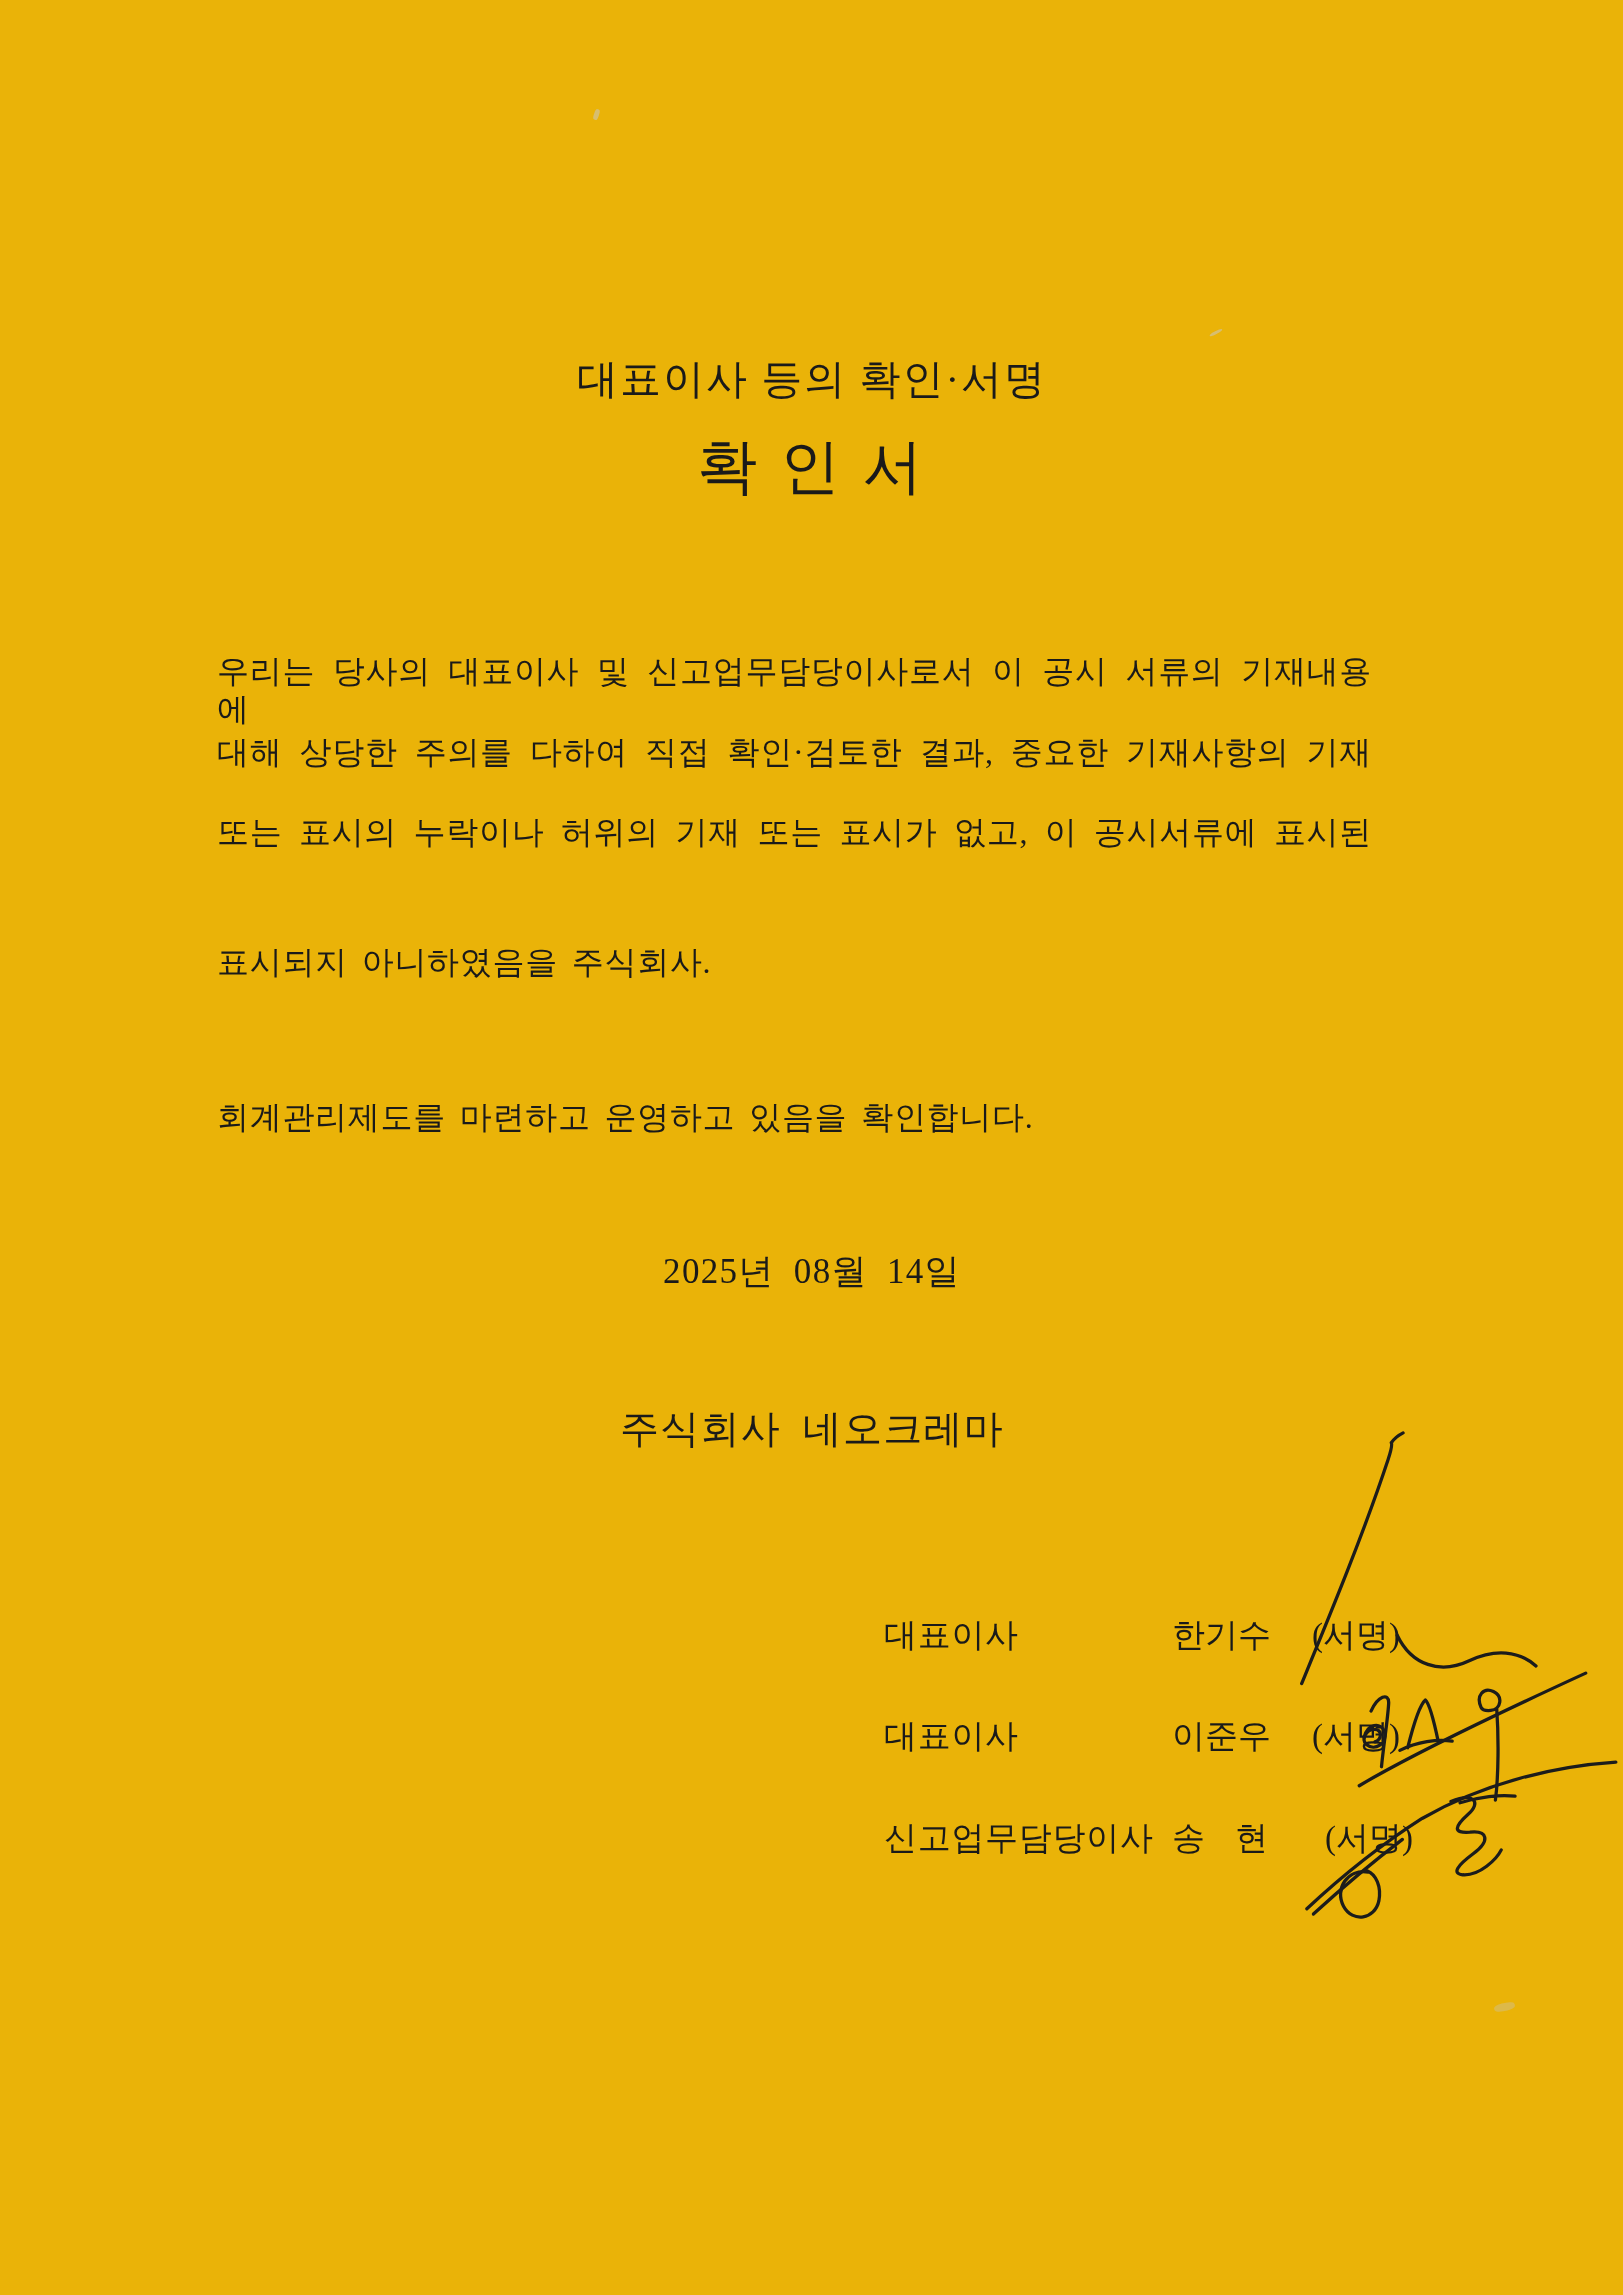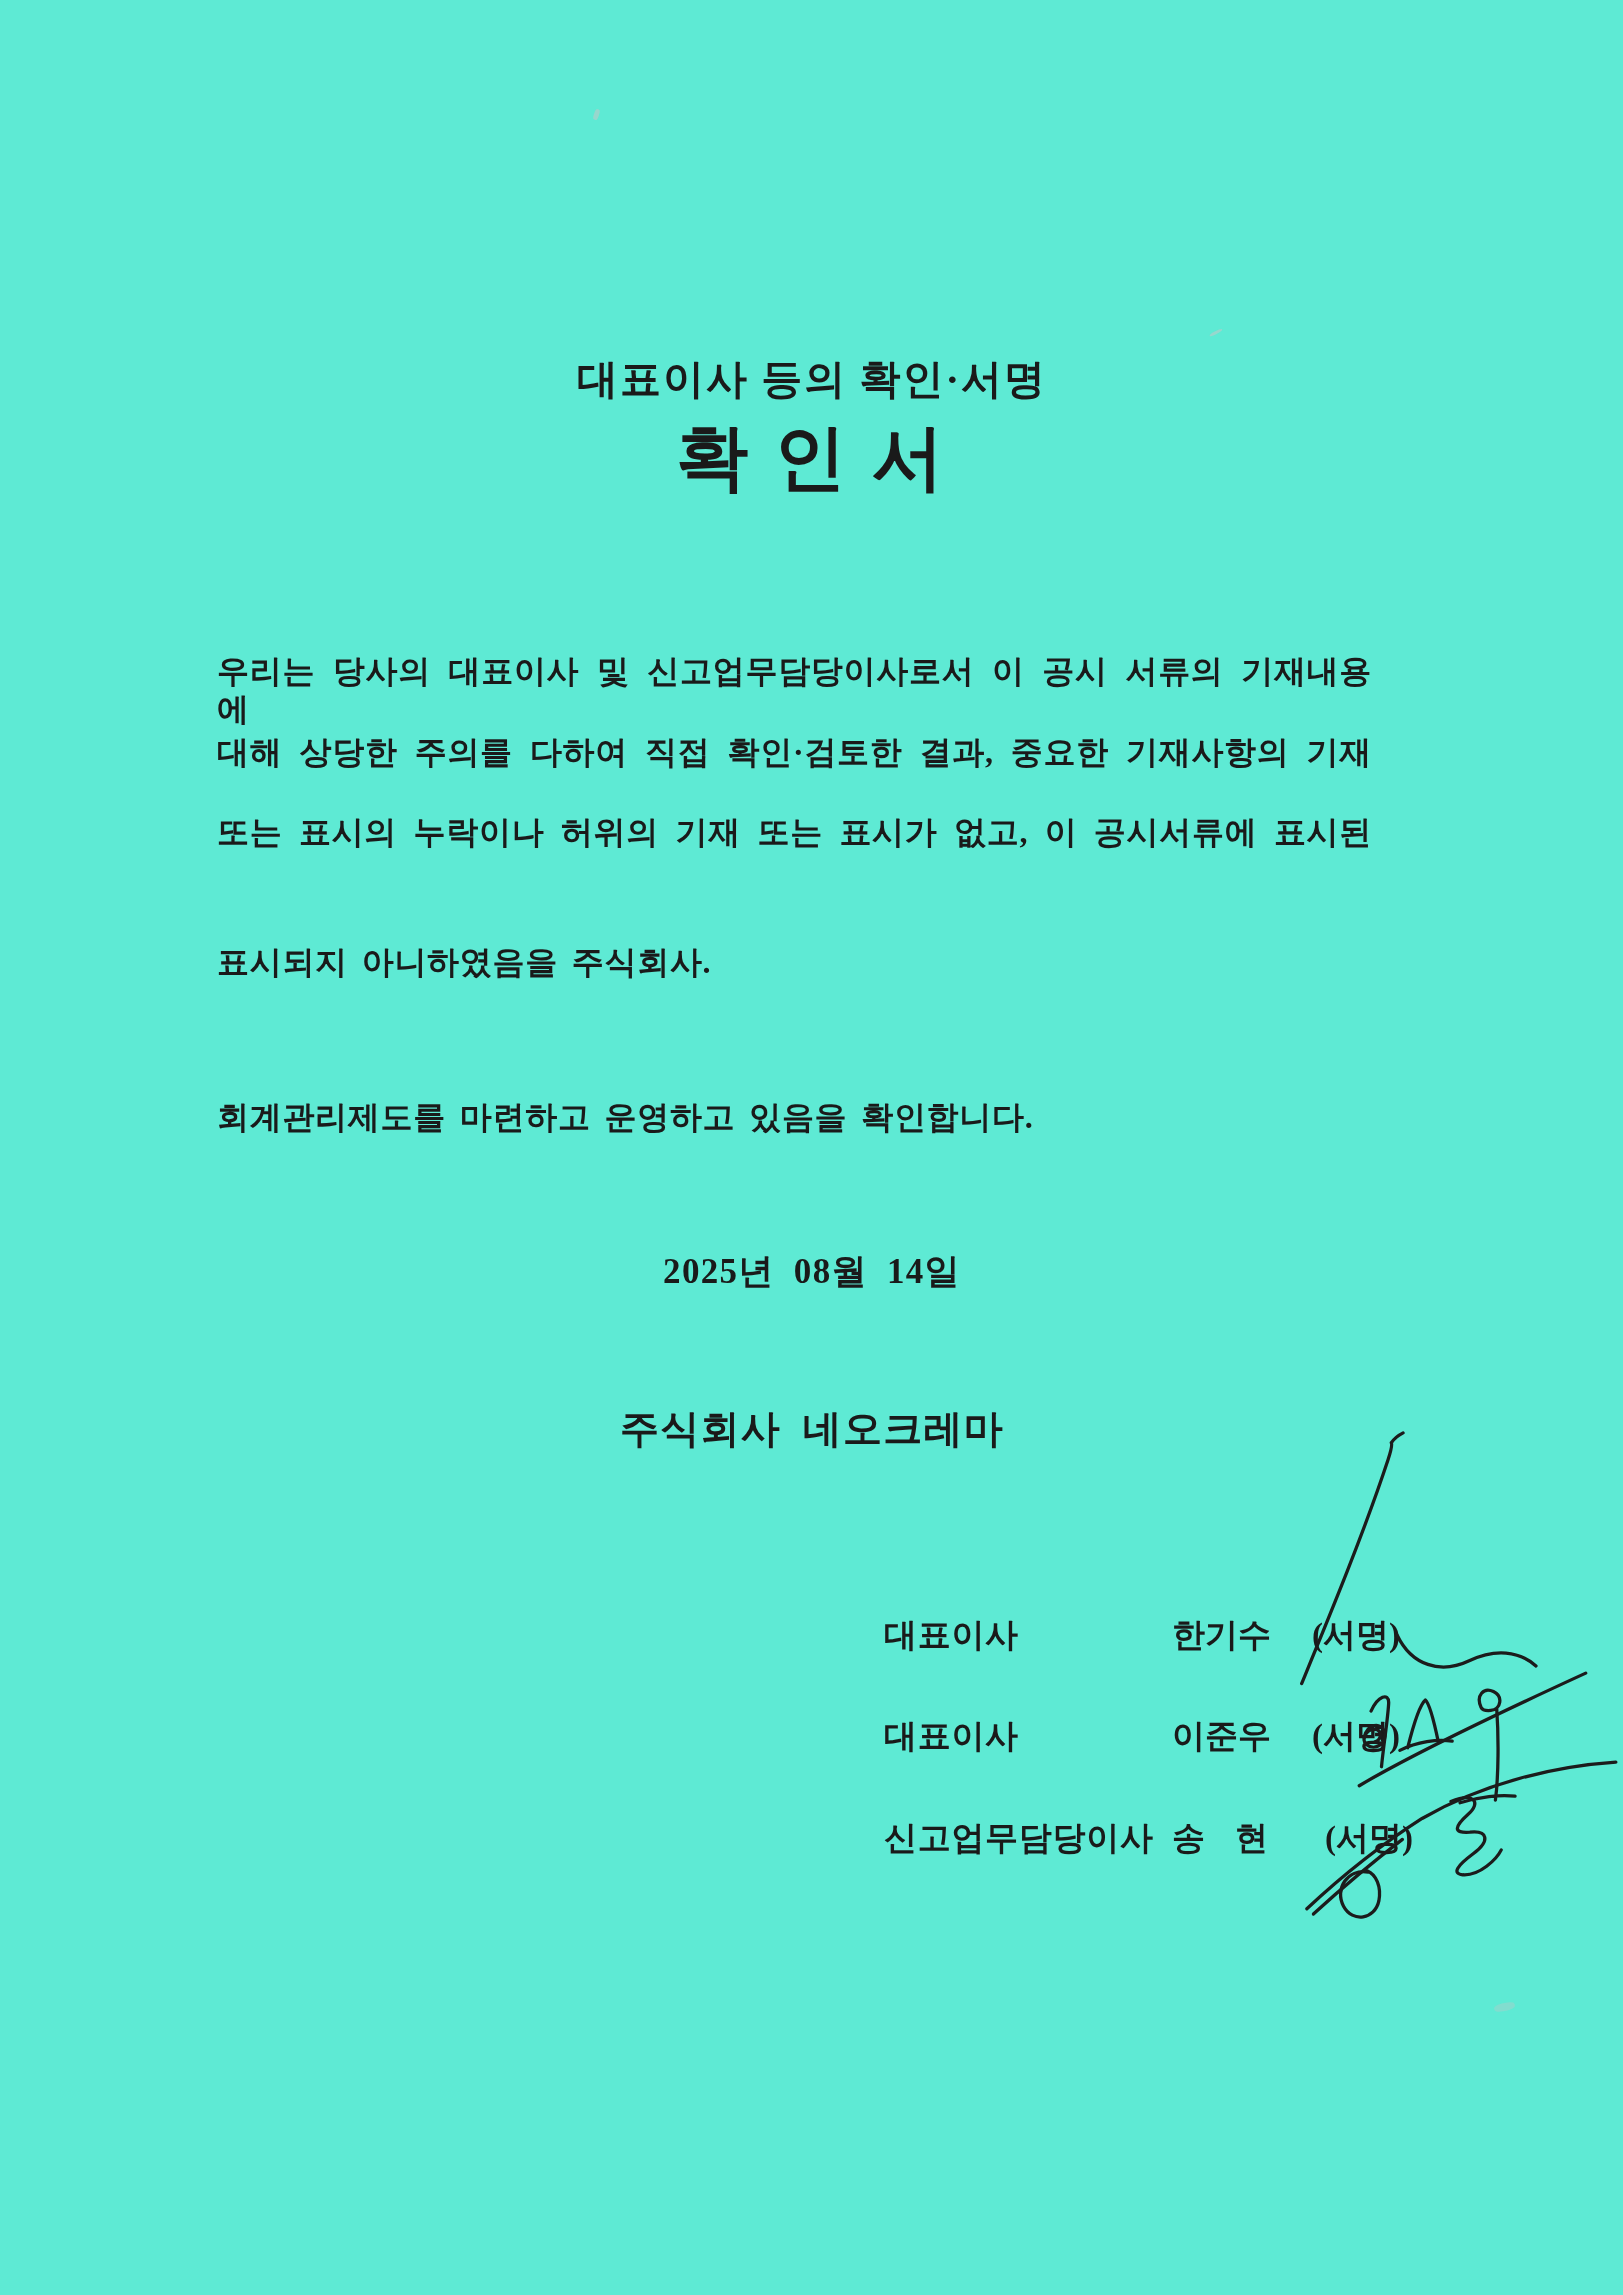--- a/index.html
+++ b/index.html
@@ -1,29 +1,29 @@
 <!DOCTYPE html>
 <html style="font-size:10.5px"><head>
 <meta charset="utf-8">
 <style>
   html,body{margin:0;padding:0;background:#ffffff;}
   .page{
     position:relative;
     width:1624px;
     height:2295px;
-    background:#5eead4;
+    background:#eab308;
     font-family:"Liberation Serif","DejaVu Serif",serif;
     color:#1a1a1a;
-    font-weight:700;
+    font-weight:400;
     overflow:hidden;
   }
   .abs{position:absolute;}
   .center{left:0;width:1624px;text-align:center;}
   .subtitle{top:352px;font-size:41px;letter-spacing:2px;}
-  .doc-title{top:410px;font-size:72px;letter-spacing:3.9px;}
+  .doc-title{top:427px;font-size:60px;letter-spacing:3.9px;}
   .body-line{
     left:217px;width:1155px;
     font-size:32px;line-height:1.2;
     letter-spacing:0.7px;word-spacing:5.2px;
     white-space:nowrap;
   }
   .body-line.just{
     white-space:normal;
     text-align:justify;
     text-align-last:justify;

